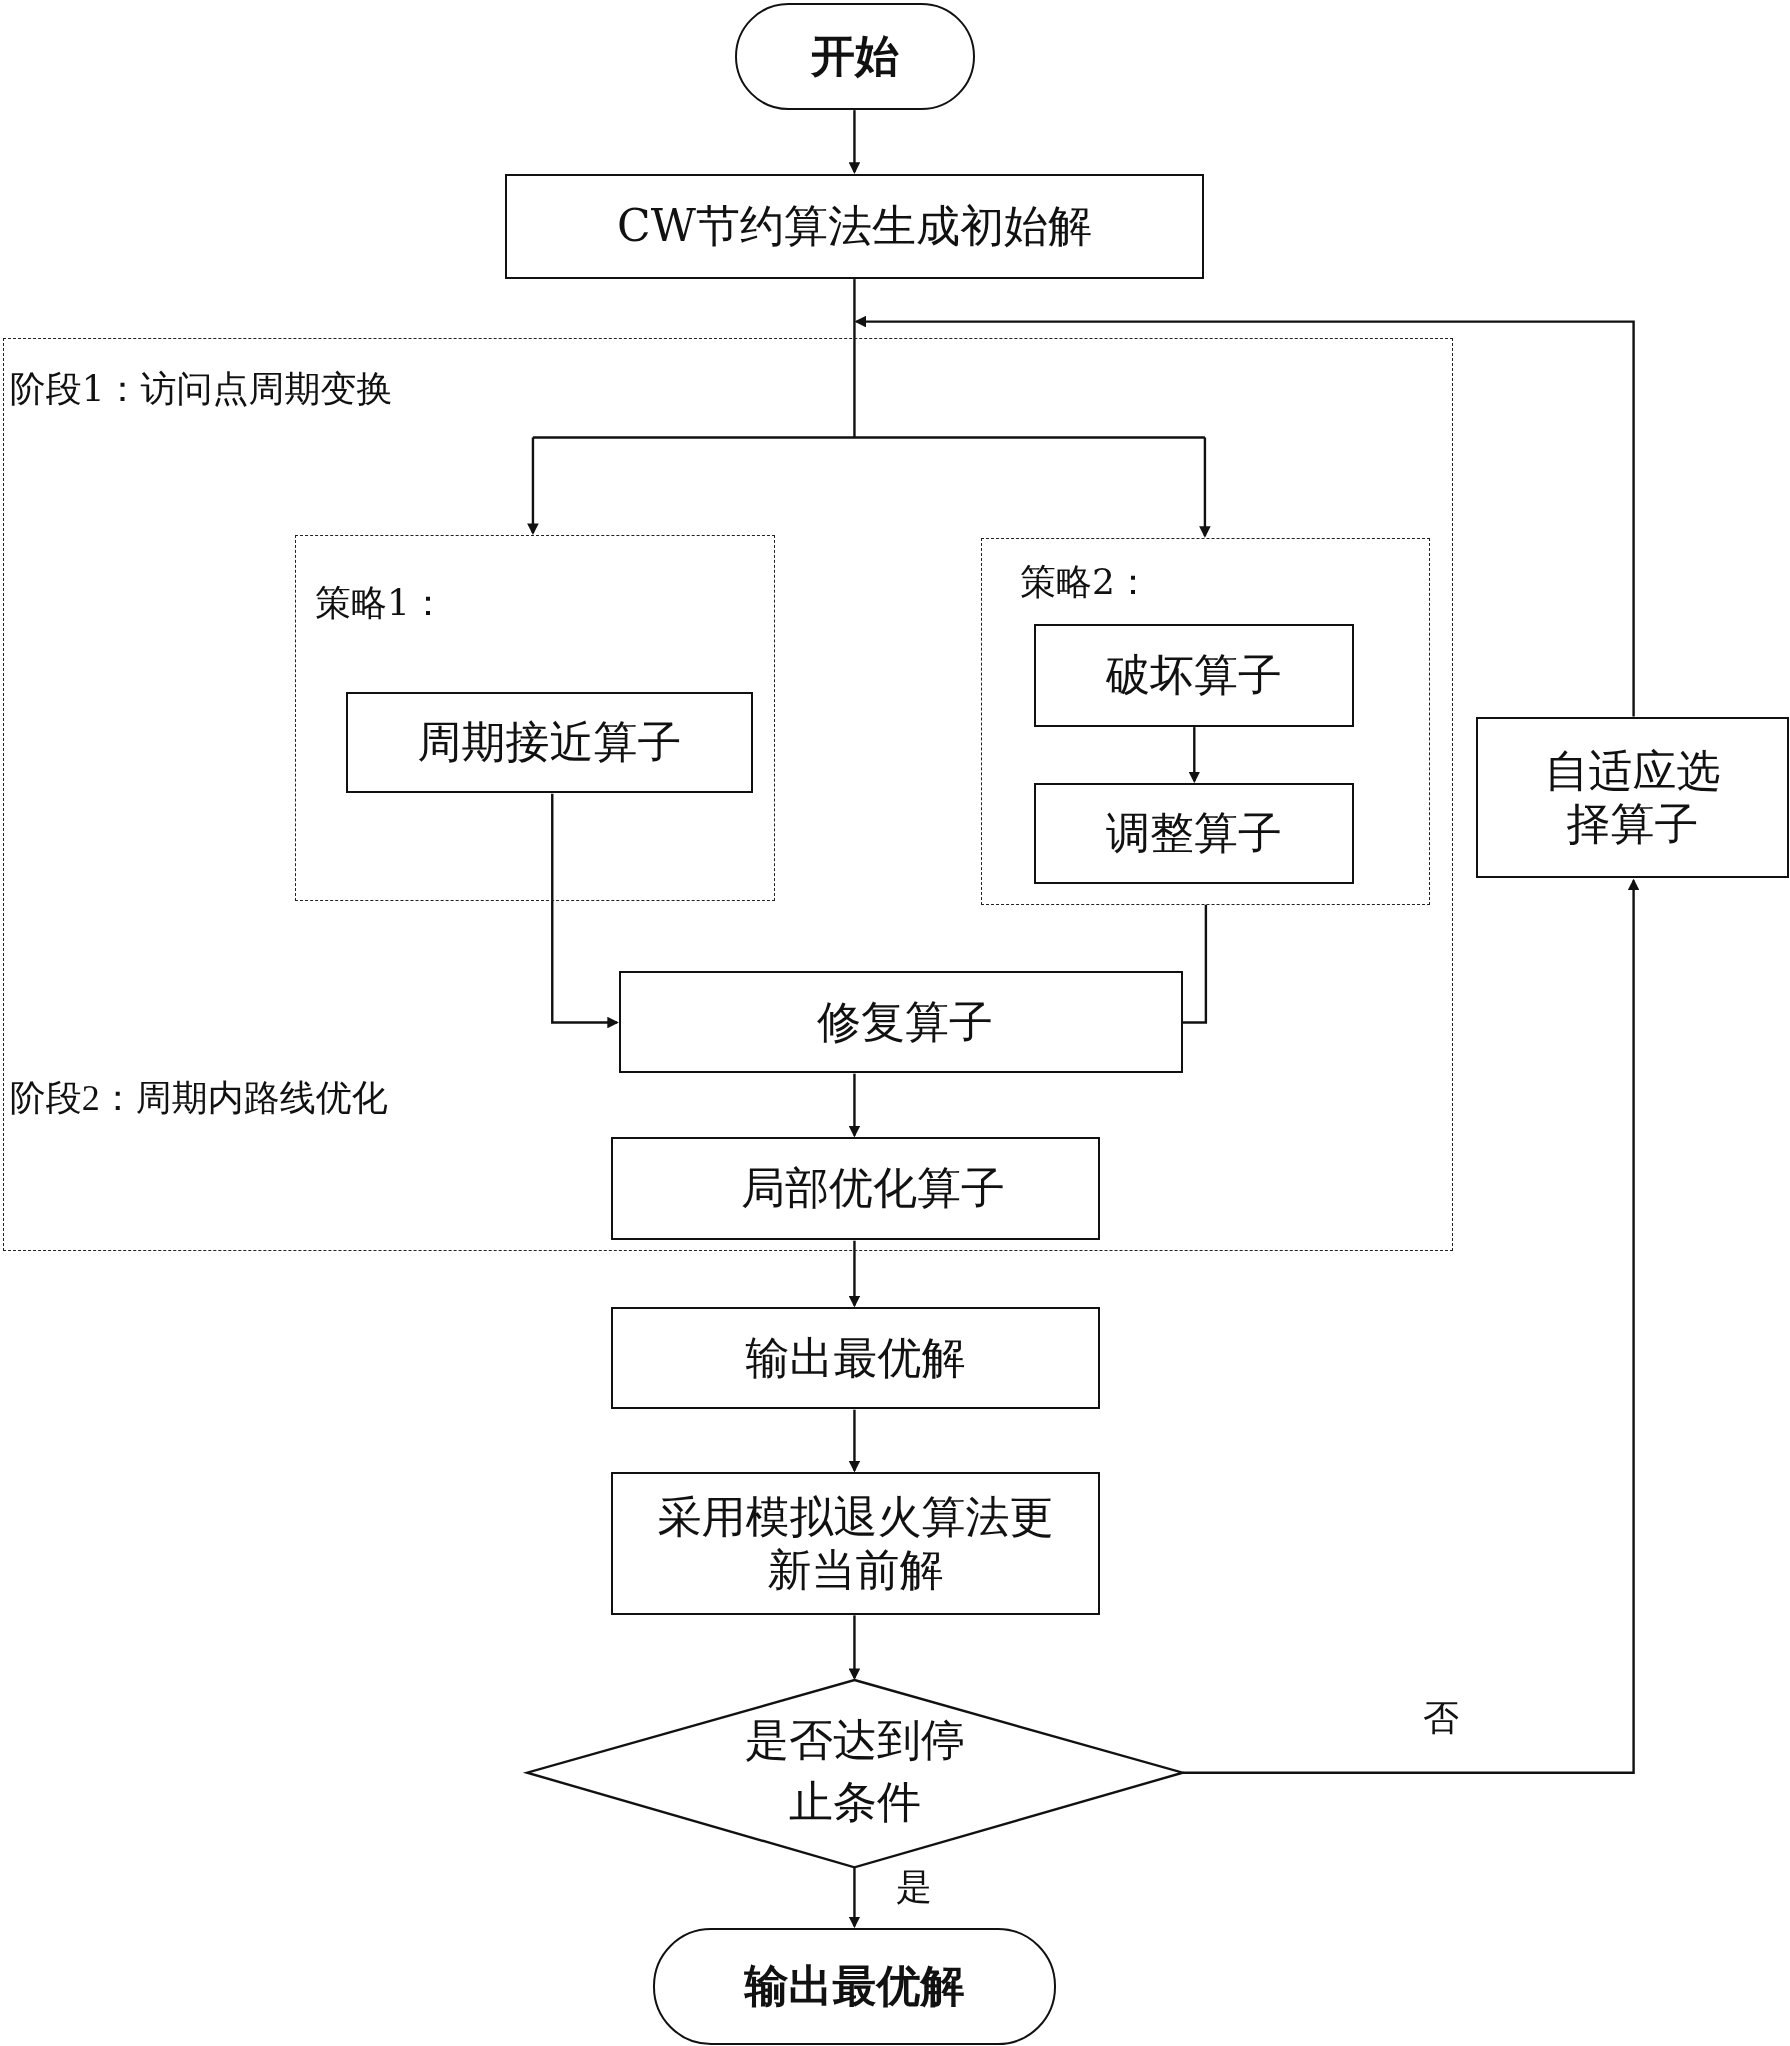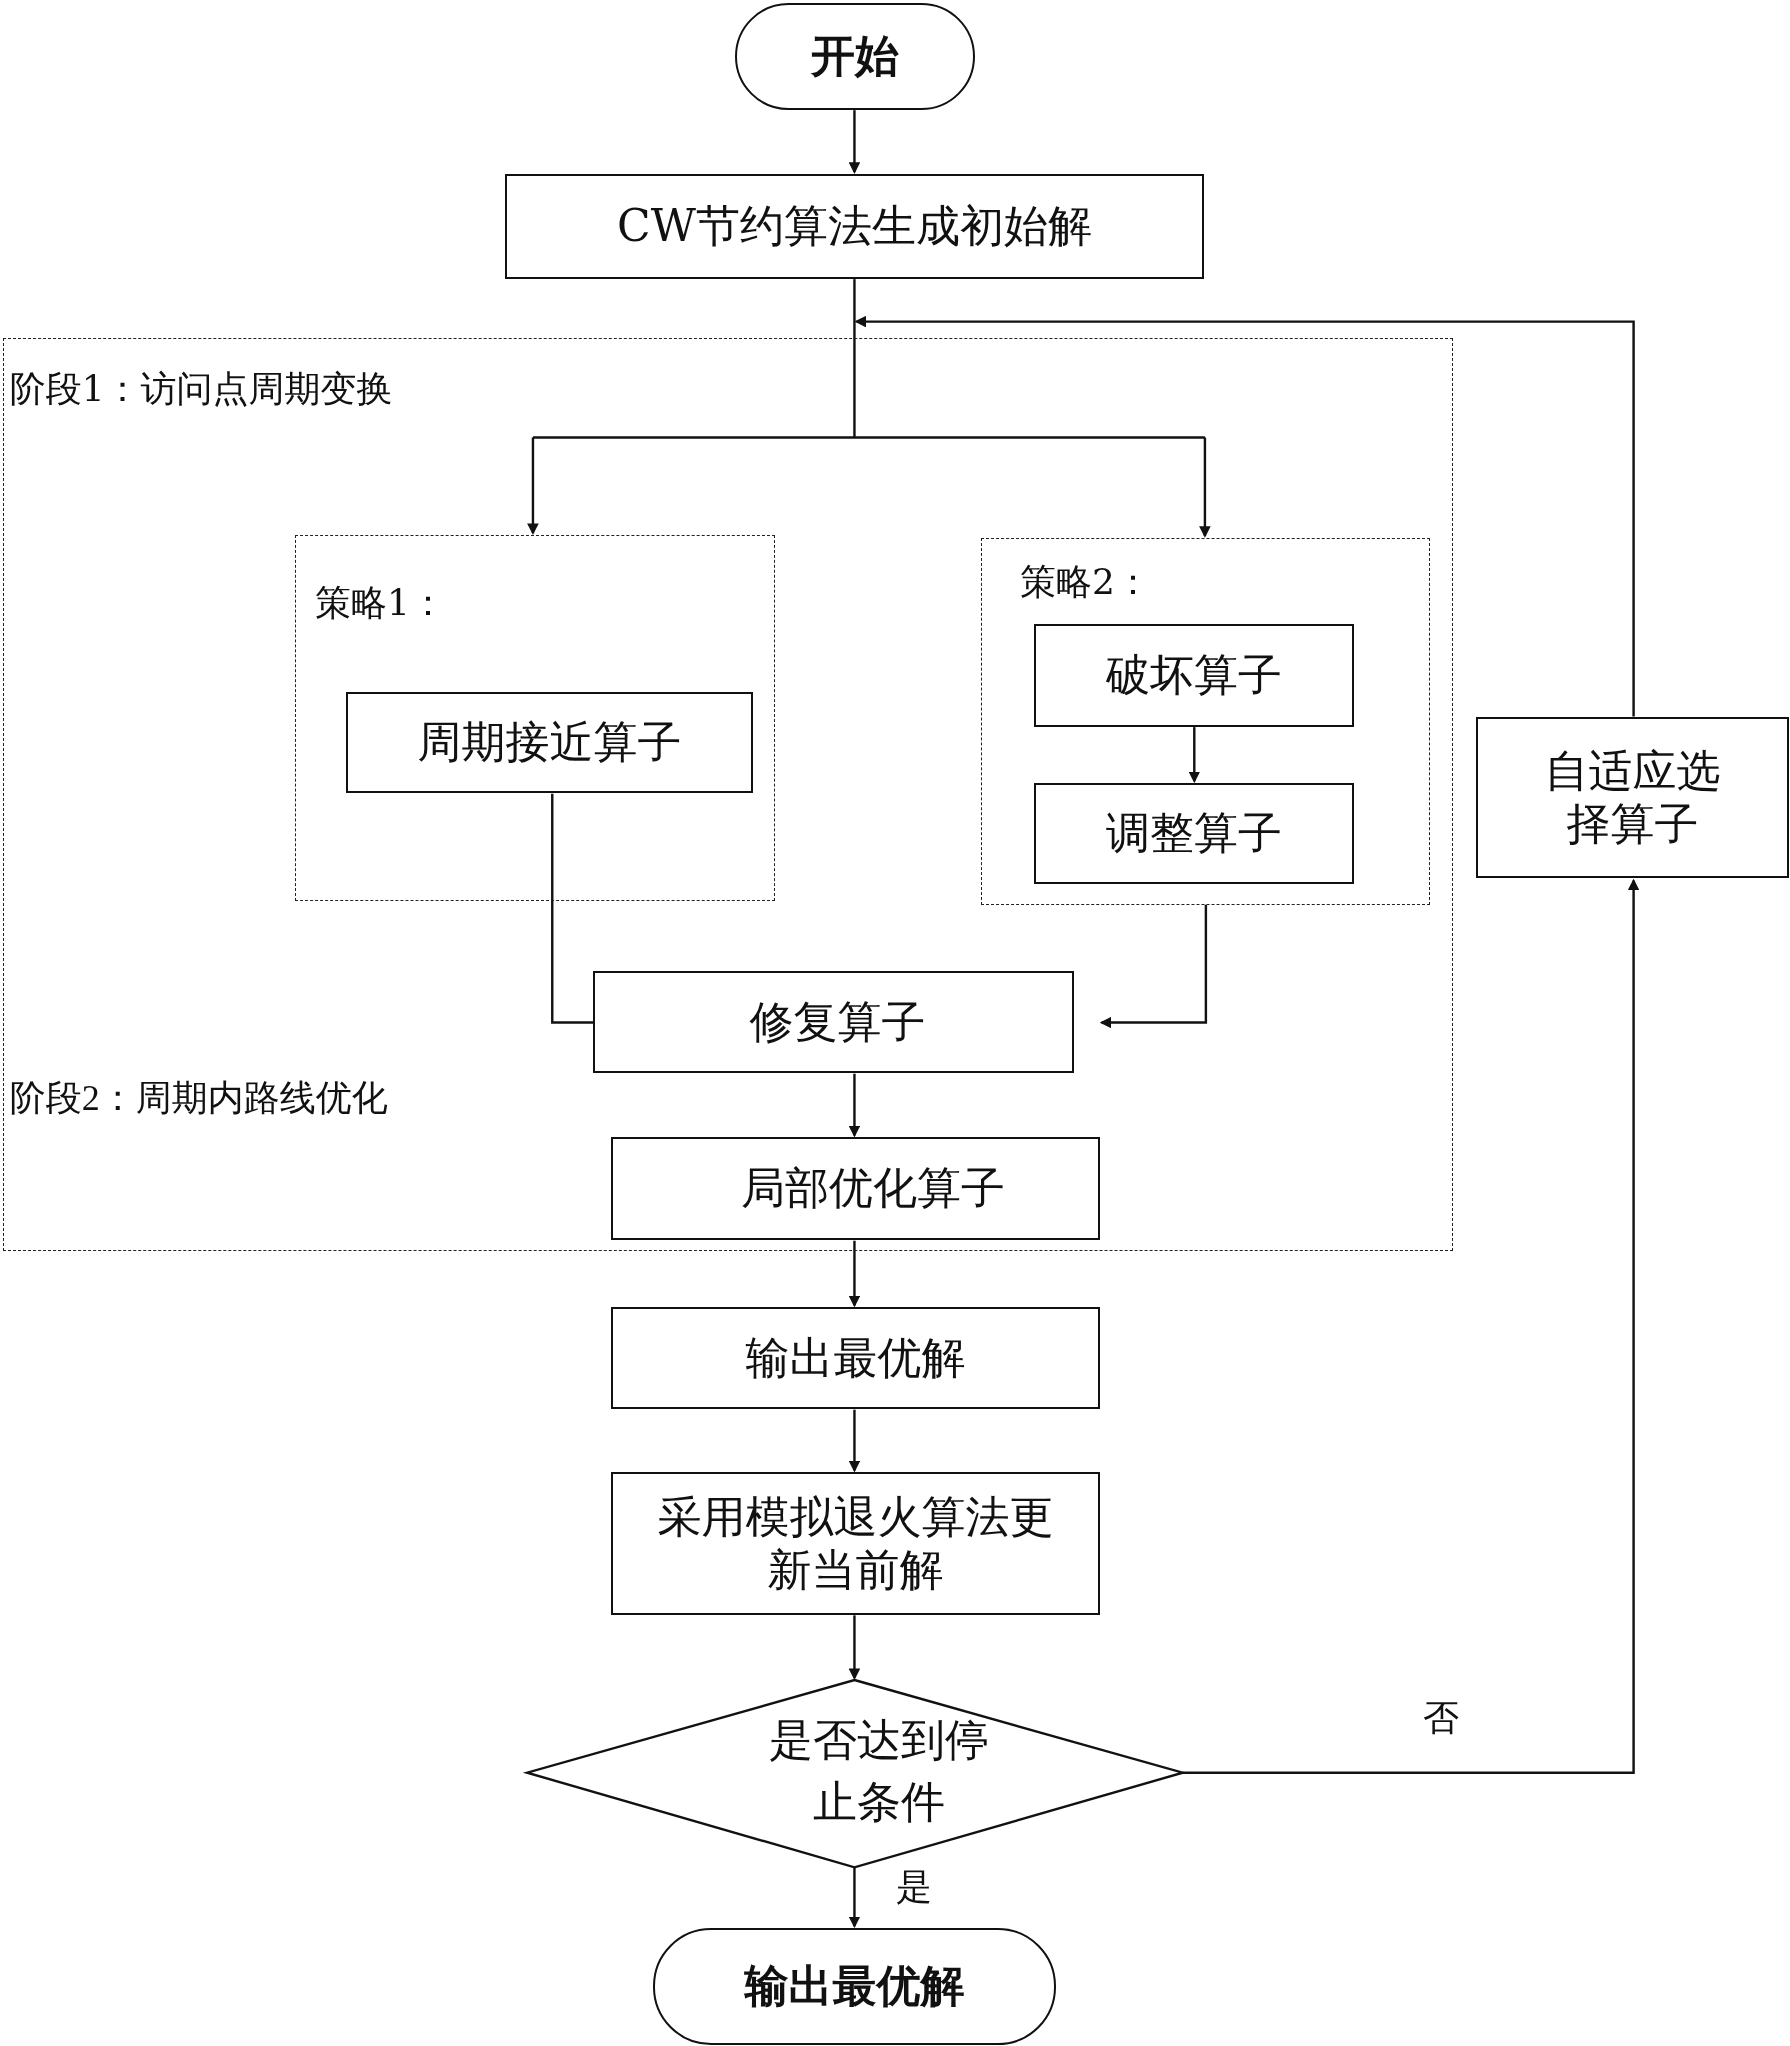--- a/index.html
+++ b/index.html
@@ -2,21 +2,21 @@
 <html><head>
 <meta charset="utf-8">
 <style>
   html,body{margin:0;padding:0;background:#fff;}
   body{width:1790px;height:2047px;position:relative;overflow:hidden;font-family:"DejaVu Serif","Liberation Serif",serif;color:#111;}
   svg{position:absolute;left:0;top:0;}
   .node{position:absolute;box-sizing:border-box;border:2.4px solid #111;background:#fff;display:flex;align-items:center;justify-content:center;text-align:center;font-size:44px;line-height:1.2;}
   .oval{border-radius:58px;font-weight:bold;}
   .dash{position:absolute;box-sizing:border-box;border:1.9px dashed #222;}
   .lbl{position:absolute;font-size:36px;white-space:nowrap;}
-  .dtext{position:absolute;font-size:44px;text-align:center;line-height:1.4;margin-left:24px;}
+  .dtext{position:absolute;font-size:44px;text-align:center;line-height:1.4;}
 </style>
 </head>
 <body>
 
 <svg width="1790" height="2047" viewBox="0 0 1854 2120">
   <defs>
     <marker id="ah" markerWidth="12" markerHeight="12" refX="10" refY="6" orient="auto" markerUnits="userSpaceOnUse">
       <path d="M0,0 L12,6 L0,12 z" fill="#111"></path>
     </marker>
   </defs>
@@ -48,21 +48,21 @@
 <div class="lbl" style="left:315px;top:579px;">策略1：</div>
 <div class="node" style="left:346px;top:692px;width:407px;height:101px;">周期接近算子</div>
 
 <div class="dash" style="left:981px;top:538px;width:449px;height:367px;"></div>
 <div class="lbl" style="left:1020px;top:558px;">策略2：</div>
 <div class="node" style="left:1034px;top:624px;width:320px;height:103px;">破坏算子</div>
 <div class="node" style="left:1034px;top:783px;width:320px;height:101px;">调整算子</div>
 
 <div class="node oval" style="left:735px;top:2.9px;width:240px;height:107px;">开始</div>
 <div class="node" style="left:505px;top:174px;width:699px;height:105px;">CW节约算法生成初始解</div>
-<div class="node" style="left:593px;top:971px;width:481px;height:102px;padding-left:8px;">修复算子</div>
+<div class="node" style="left:619px;top:971px;width:564px;height:102px;padding-left:8px;">修复算子</div>
 <div class="node" style="left:611px;top:1137px;width:489px;height:103px;padding-left:35px;">局部优化算子</div>
 <div class="node" style="left:611px;top:1307px;width:489px;height:102px;">输出最优解</div>
 <div class="node" style="left:611px;top:1472px;width:489px;height:143px;padding:0 39px;">采用模拟退火算法更新当前解</div>
 
 <div class="dtext" style="left:739px;top:1709px;width:232px;">是否达到停止条件</div>
 <div class="lbl" style="left:896px;top:1863px;">是</div>
 <div class="lbl" style="left:1423px;top:1694px;">否</div>
 
 <div class="node" style="left:1476px;top:717px;width:313px;height:161px;padding:16px 48px;">自适应选择算子</div>
 <div class="node oval" style="left:653px;top:1928px;width:403px;height:117px;">输出最优解</div>

